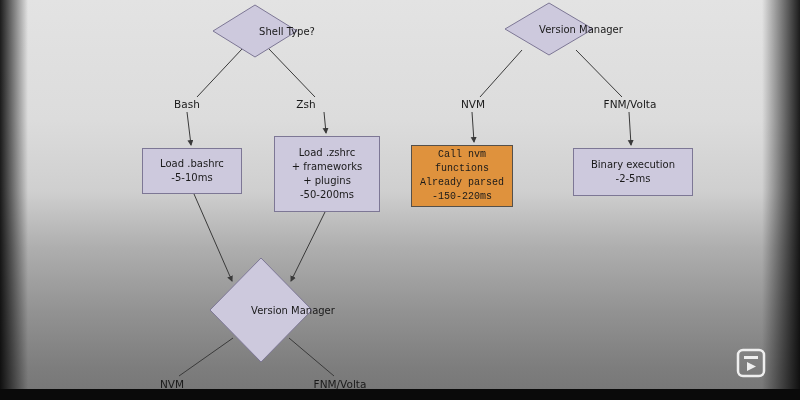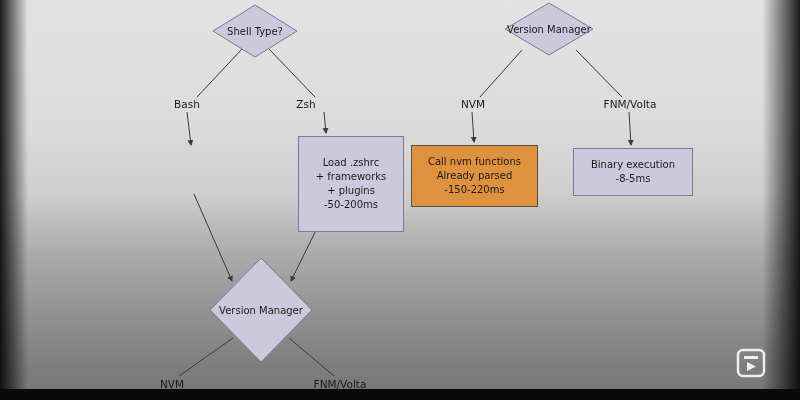--- a/index.html
+++ b/index.html
@@ -18,20 +18,21 @@
     position: absolute;
     left: 0; top: 0;
     width: 800px; height: 400px;
   }
   .dlabel {
     position: absolute;
     transform: translate(-50%, -50%);
     font-size: 10px;
     white-space: nowrap;
     text-align: center;
+    margin-left: 32px;
   }
   .blabel {
     position: absolute;
     transform: translate(-50%, -50%);
     font-size: 10.5px;
     white-space: nowrap;
     text-align: right;
   }
   .box {
     position: absolute;
@@ -107,36 +108,38 @@
     <line x1="629" y1="112" x2="631" y2="145" stroke="#3a3a3a" stroke-width="1" marker-end="url(#arrow)"></line>
 
     <polygon points="255,5 297,31 255,57 213,31" fill="#cdc9dd" stroke="#7d7795" stroke-width="1"></polygon>
     <polygon points="549,3 593,29 549,55 505,29" fill="#cdc9dd" stroke="#7d7795" stroke-width="1"></polygon>
     <polygon points="261,258 312,310 261,362 210,310" fill="#cdc9dd" stroke="#7d7795" stroke-width="1"></polygon>
   </svg>
 
   <div class="dlabel" style="left:255px; top:31px;">Shell Type?</div>
   <div class="blabel" style="left:187px; top:104px;">Bash</div>
   <div class="blabel" style="left:306px; top:104px;">Zsh</div>
-  <div class="box" style="left:274px; top:136px; width:106px; height:96px;margin-left:24px;">Load .zshrc
+  <div class="box" style="left:142px; top:148px; width:100px; height:46px;">Load .bashrc
+-5-10ms</div>
+  <div class="box" style="left:274px; top:136px; width:106px; height:76px;">Load .zshrc
 + frameworks
 + plugins
 -50-200ms</div>
   <div class="dlabel" style="left:261px; top:310px;">Version Manager</div>
   <div class="blabel" style="left:172px; top:384px;">NVM</div>
   <div class="blabel" style="left:340px; top:384px;">FNM/Volta</div>
 
   <div class="dlabel" style="left:549px; top:29px;">Version Manager</div>
   <div class="blabel" style="left:473px; top:104px;">NVM</div>
   <div class="blabel" style="left:630px; top:104px;">FNM/Volta</div>
-  <div class="box highlight" style="left:411px; top:145px; width:127px; height:62px;">Call nvm functions
+  <div class="box highlight" style="left:411px; top:145px; width:102px; height:62px;font-family:Liberation Mono, monospace;">Call nvm functions
 Already parsed
 -150-220ms</div>
   <div class="box" style="left:573px; top:148px; width:120px; height:48px;">Binary execution
--8-5ms</div>
+-2-5ms</div>
 
   <div class="edge-shade left"></div>
   <div class="edge-shade right"></div>
   <div class="bottom-bar"></div>
 
   <div class="watermark">
     <svg width="30" height="30" viewBox="0 0 30 30" xmlns="http://www.w3.org/2000/svg">
       <rect x="2" y="2" width="26" height="26" rx="5" fill="none" stroke="#ffffff" stroke-width="2.5"></rect>
       <rect x="8" y="8" width="14" height="3" fill="#ffffff"></rect>
       <path d="M11 14 L20 18.5 L11 23 z" fill="#ffffff"></path>

